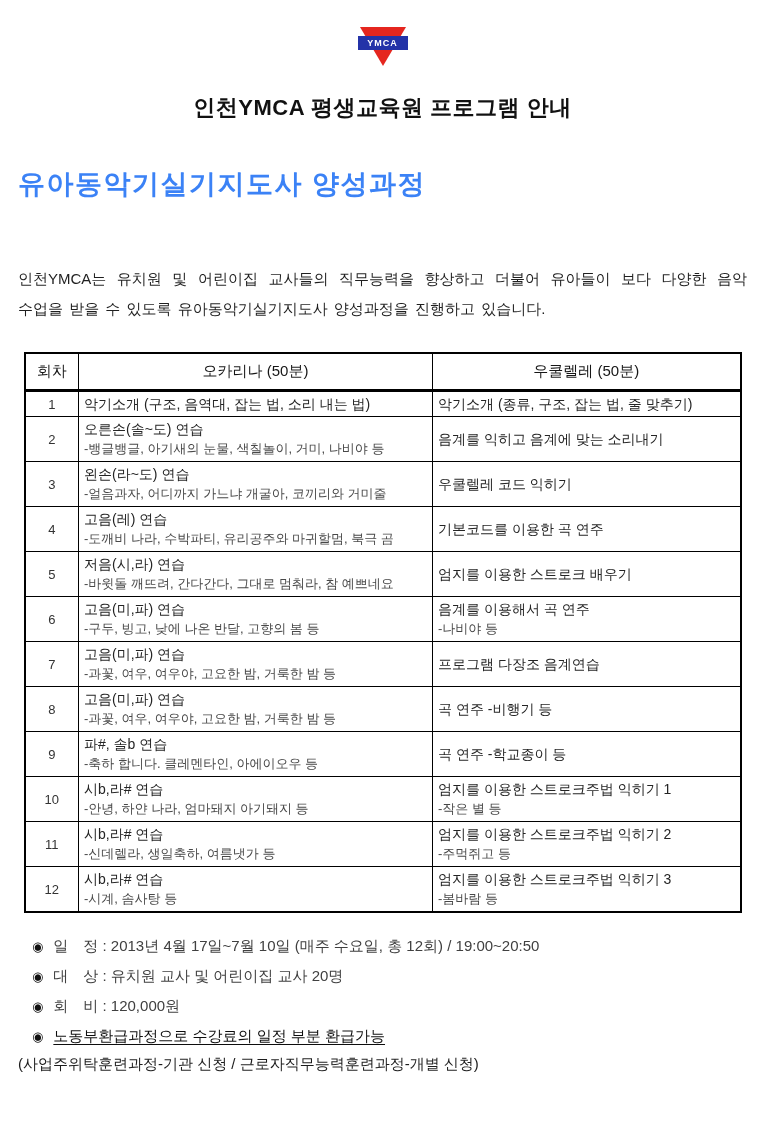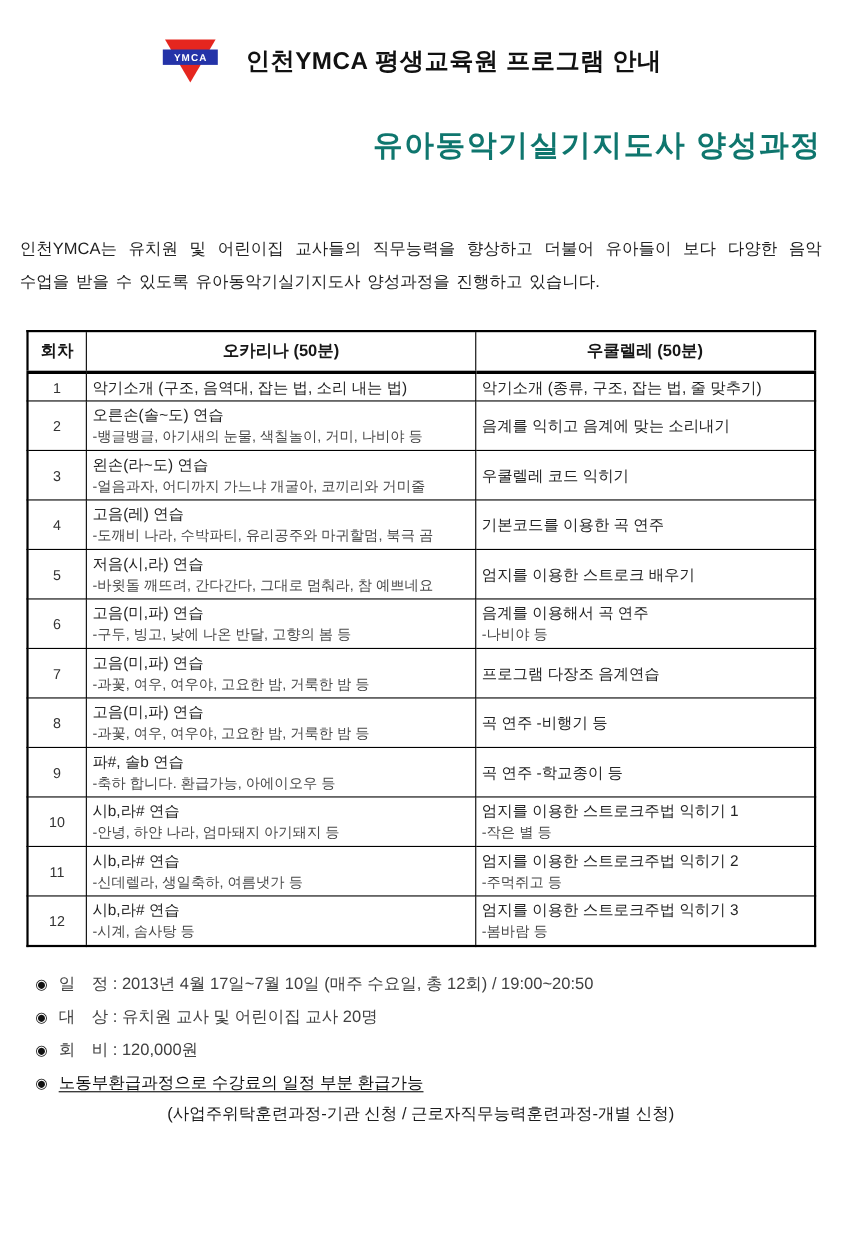--- a/index.html
+++ b/index.html
@@ -5,61 +5,61 @@
   html,body { margin:0; padding:0; background:#ffffff; }
   body {
     width:765px; height:1130px;
     font-family:"Liberation Sans","DejaVu Sans",sans-serif;
     color:#1f1f1f;
     overflow:hidden;
   }
   .page { box-sizing:border-box; width:765px; padding:22px 18px 0 18px; }
 
   
-  .header-row { display:flex; align-items:center; justify-content:center; gap:10px; margin-top:4px; }
+  .header-row { display:flex; align-items:center; justify-content:center; gap:10px; margin-top:4px;flex-direction:column; }
   .logo { position:relative; width:50px; height:42px; flex:0 0 auto; }
   .logo .tri {
     position:absolute; left:2px; top:1px; width:0; height:0;
     border-left:23px solid transparent; border-right:23px solid transparent;
     border-top:39px solid #e5261f;
   }
   .logo .band {
     position:absolute; left:0; right:0; top:10px; height:14px;
     background:#2433a8; color:#ffffff; font-size:9px; font-weight:bold;
     text-align:center; line-height:14px; letter-spacing:1px;
   }
   .header-title { font-size:22px; font-weight:800; margin:15px; letter-spacing:0.5px; color:#111; }
-  .course-title { text-align:right; font-size:27px; font-weight:800; margin:28px 0 0 0; letter-spacing:1.5px; color:#0f766e; }
+  .course-title { text-align:left; font-size:27px; font-weight:800; margin:28px 0 0 0; letter-spacing:1.5px; color:#3b82f6; }
 
   
   .para { font-size:15px; line-height:30px; text-align:justify; margin:0; word-break:keep-all; word-spacing:2px; }
   .para-1 { margin-top:62px; }
   .para-2 { margin-top:22px; }
   .para b { font-weight:700; color:#101010; }
 
   
   table.curriculum { border-collapse:collapse; width:716px; margin:28px auto 0 auto; table-layout:fixed; }
   table.curriculum { border:2px solid #000; }
   table.curriculum th {
     border:1px solid #000; border-bottom:3px solid #000;
-    font-size:15px; font-weight:700; padding:8px 4px; color:#161616;
+    font-size:15px; font-weight:400; padding:8px 4px; color:#161616;
   }
   table.curriculum td { border:1px solid #000; padding:2px 5px; vertical-align:middle; }
   td.session-no { text-align:center; font-size:13px; color:#333; }
   .cell-line { font-size:14px; line-height:20px; color:#242424; }
   .cell-line.sub { font-size:13px; color:#484848; }
 
   
   .notes { margin-top:24px; font-size:15px; }
   .note { display:flex; align-items:baseline; margin-top:11px; }
   .bullet { font-size:13px; margin:0 10px 0 14px; flex:0 0 auto; color:#111; }
   .note-text { white-space:pre-wrap; color:#404040; }
   .note-text.bold { font-weight:400; color:#0d0d0d; }
   .note-text.underline { text-decoration:underline; text-underline-offset:3px; }
-  .sub-note { text-align:center; font-size:15px; margin-top:9px; padding-right:0px; color:#1c1c1c; }
+  .sub-note { text-align:left; font-size:15px; margin-top:9px; padding-right:0px; color:#1c1c1c; }
 </style>
 </head>
 <body>
 
 <div class="page">
 
   <div class="header-row">
     <span class="logo">
       <span class="tri"></span>
       <span class="band">YMCA</span>
@@ -163,21 +163,21 @@
             <div class="cell-line sub">-과꽃, 여우, 여우야, 고요한 밤, 거룩한 밤 등</div>
           </td>
           <td>
             <div class="cell-line">곡 연주 -비행기 등</div>
           </td>
         </tr>
         <tr>
           <td class="session-no">9</td>
           <td>
             <div class="cell-line">파#, 솔b 연습</div>
-            <div class="cell-line sub">-축하 합니다. 환급가능, 아에이오우 등</div>
+            <div class="cell-line sub">-축하 합니다. 클레멘타인, 아에이오우 등</div>
           </td>
           <td>
             <div class="cell-line">곡 연주 -학교종이 등</div>
           </td>
         </tr>
         <tr>
           <td class="session-no">10</td>
           <td>
             <div class="cell-line">시b,라# 연습</div>
             <div class="cell-line sub">-안녕, 하얀 나라, 엄마돼지 아기돼지 등</div>

